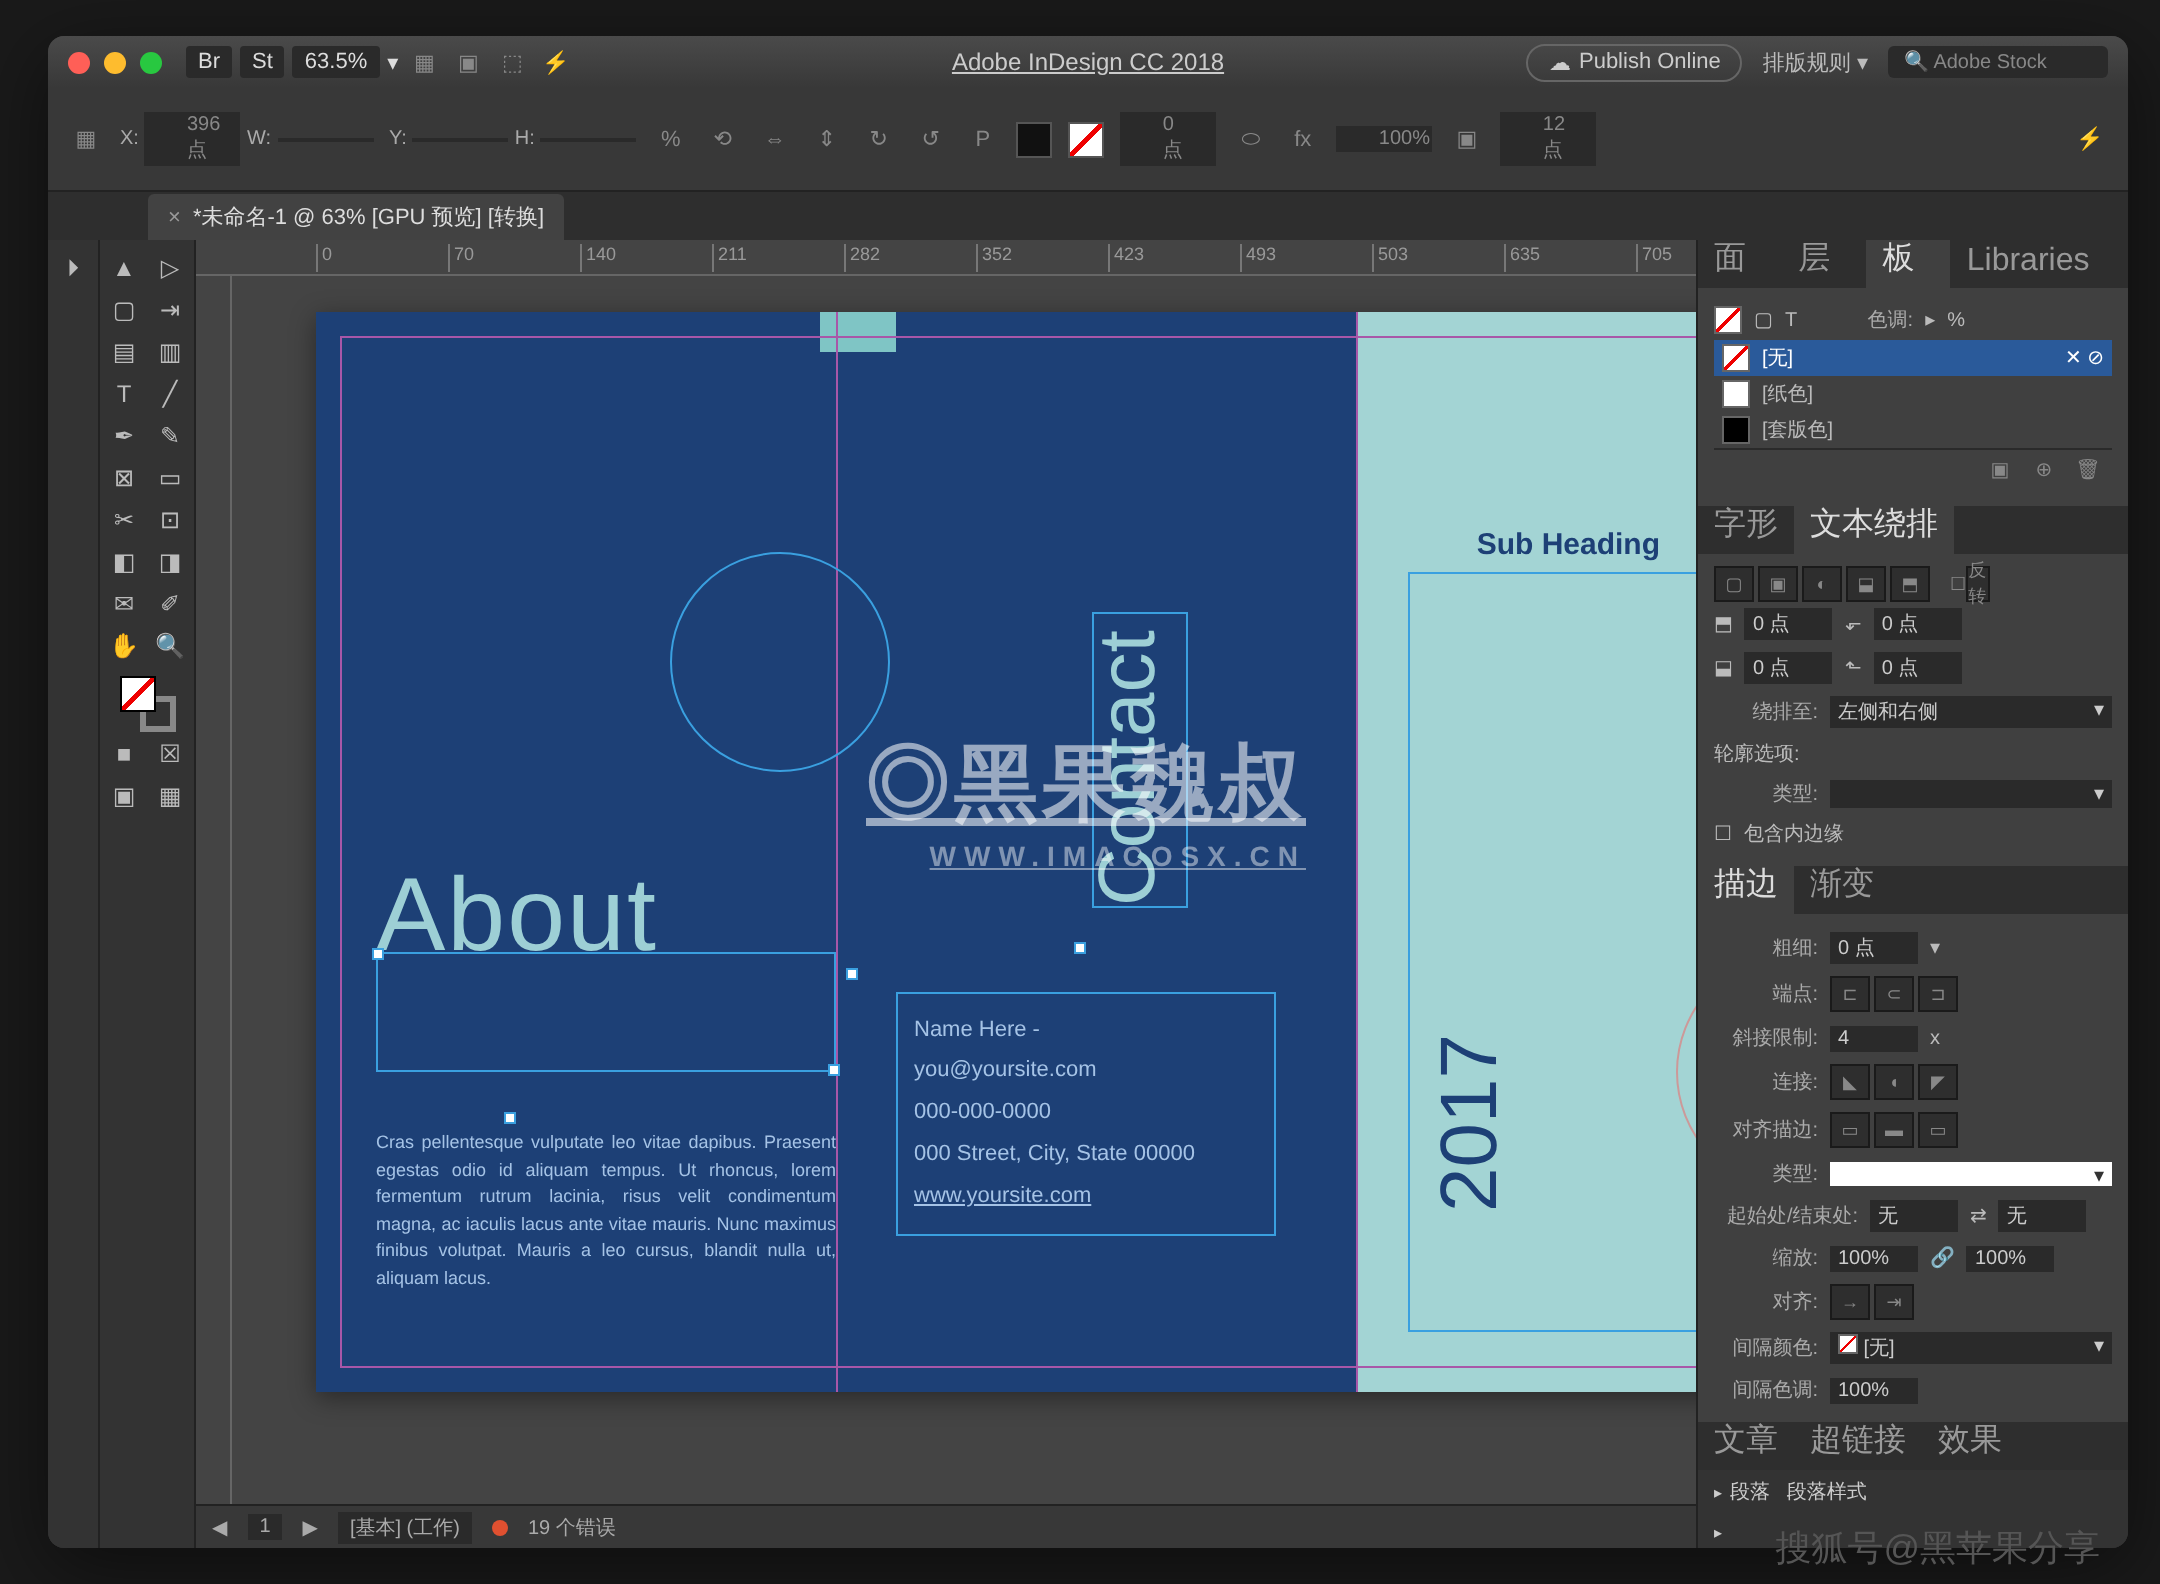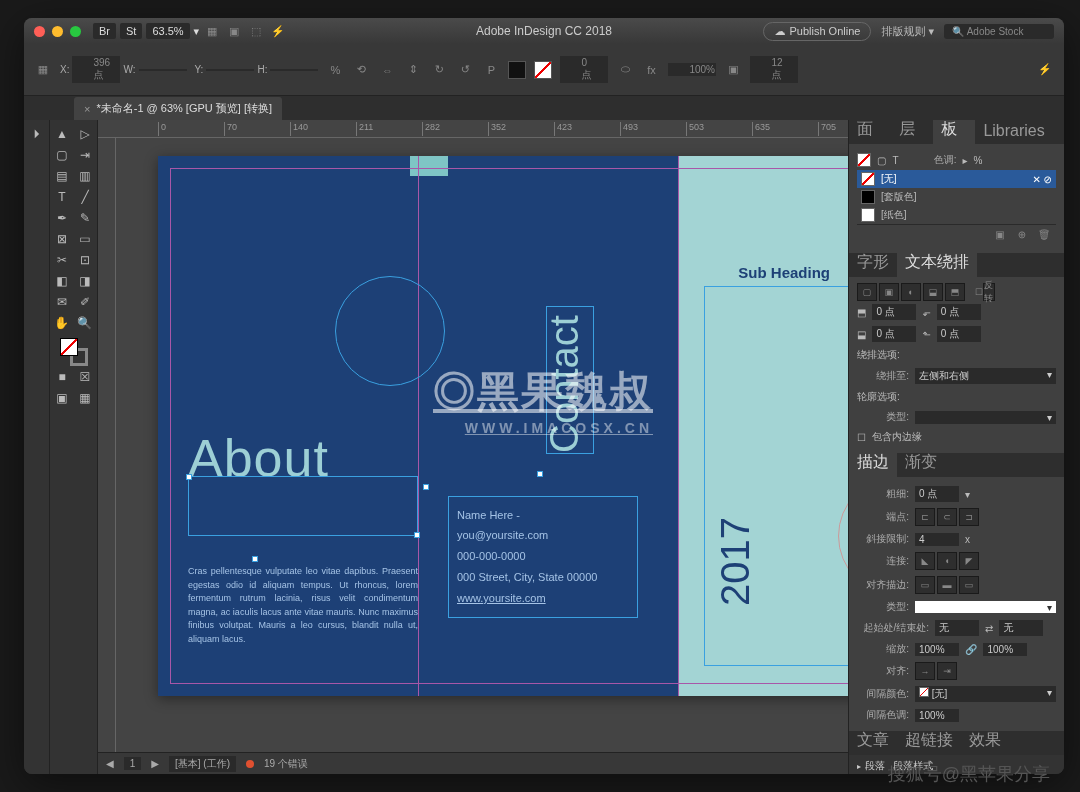--- a/index.html
+++ b/index.html
@@ -4,21 +4,21 @@
 <style>
 * { margin: 0; padding: 0; box-sizing: border-box; font-family: "Helvetica Neue", Arial, sans-serif; }
 body { background: #1a1a1a; width: 1080px; height: 792px; overflow: hidden; position: relative; color: #ccc; font-size: 11px; }
 .window { position: absolute; left: 24px; top: 18px; width: 1040px; height: 756px; background: #333333; border-radius: 8px; box-shadow: 0 10px 40px rgba(0,0,0,0.5); display: flex; flex-direction: column; overflow: hidden; }
 .titlebar { height: 26px; background: linear-gradient(#4a4a4a,#383838); display: flex; align-items: center; padding: 0 10px; position: relative; }
 .traffic { display: flex; gap: 7px; }
 .traffic span { width: 11px; height: 11px; border-radius: 50%; display: block; }
 .tr-red { background: #ff5f57; } .tr-yel { background: #febc2e; } .tr-grn { background: #28c840; }
 .zoom { margin-left: 12px; color: #ddd; font-size: 11px; display: flex; align-items: center; gap: 4px; }
 .zoom .pct { background: #2a2a2a; padding: 2px 6px; border-radius: 2px; }
-.app-title { position: absolute; left: 50%; transform: translateX(-50%); color: #ccc; font-size: 12px; }
+.app-title { position: absolute; left: 50%; transform: translateX(-50%); color: #ccc; font-size: 12px; text-decoration: underline; }
 .tb-right { margin-left: auto; display: flex; align-items: center; gap: 10px; }
 .publish-btn { border: 1px solid #666; border-radius: 12px; padding: 2px 10px; color: #ccc; font-size: 11px; display: flex; align-items: center; gap: 4px; }
 .search-stock { background: #2a2a2a; border-radius: 3px; padding: 2px 8px; color: #888; font-size: 10px; width: 110px; }
 .menu-lbl { color: #bbb; font-size: 11px; }
 .control-bar { height: 52px; background: #383838; border-bottom: 1px solid #222; display: flex; align-items: center; padding: 4px 10px; gap: 8px; flex-wrap: wrap; }
 .ctrl-group { display: flex; align-items: center; gap: 3px; color: #aaa; font-size: 10px; }
 .ctrl-field { background: #2a2a2a; padding: 1px 21px; width: 48px; color: #888; font-size: 10px; }
 .ctrl-icon { width: 18px; height: 18px; display: flex; align-items: center; justify-content: center; color: #888; }
 .ctrl-swatch { width: 18px; height: 18px; background: #111; border: 1px solid #555; }
 .ctrl-swatch.red-slash { background: linear-gradient(135deg, #fff 45%, #e00 45%, #e00 55%, #fff 55%); }
@@ -296,26 +296,26 @@
           <label>色调:</label>
           <span>▸</span>
           <span>%</span>
         </div>
         <div class="swatch-row sel">
             <div class="sw-box sw-none"></div>
             <span>[无]</span>
             <span style="margin-left:auto">✕ ⊘</span>
           </div>
         <div class="swatch-row">
+            <div class="sw-box sw-white"></div>
+            <span>[纸色]</span>
+          </div>
+        <div class="swatch-row">
             <div class="sw-box sw-black"></div>
             <span>[套版色]</span>
-          </div>
-        <div class="swatch-row">
-            <div class="sw-box sw-white"></div>
-            <span>[纸色]</span>
           </div>
         <div class="panel-footer">
           <span>▣</span>
           <span>⊕</span>
           <span>🗑</span>
         </div>
       </div>
 
       <div class="panel-tabs">
         <span>字形</span>
@@ -335,21 +335,20 @@
             <span class="prop-field">0 点</span>
             <span>⬐</span>
             <span class="prop-field">0 点</span>
           </div>
         <div class="prop-row">
             <span>⬓</span>
             <span class="prop-field">0 点</span>
             <span>⬑</span>
             <span class="prop-field">0 点</span>
           </div>
-        <div class="prop-row">绕排选项:</div>
         <div class="prop-row">
             <label>绕排至:</label>
             <div class="prop-dd">
               <span>左侧和右侧</span>
               <span>▾</span>
             </div>
           </div>
         <div class="prop-row">轮廓选项:</div>
         <div class="prop-row">
             <label>类型:</label>

